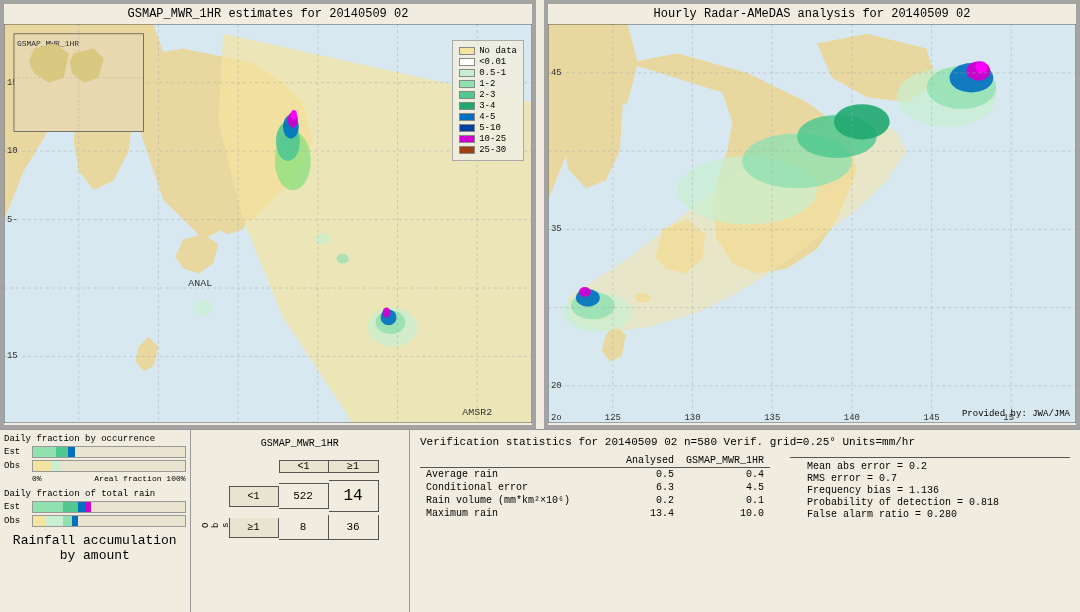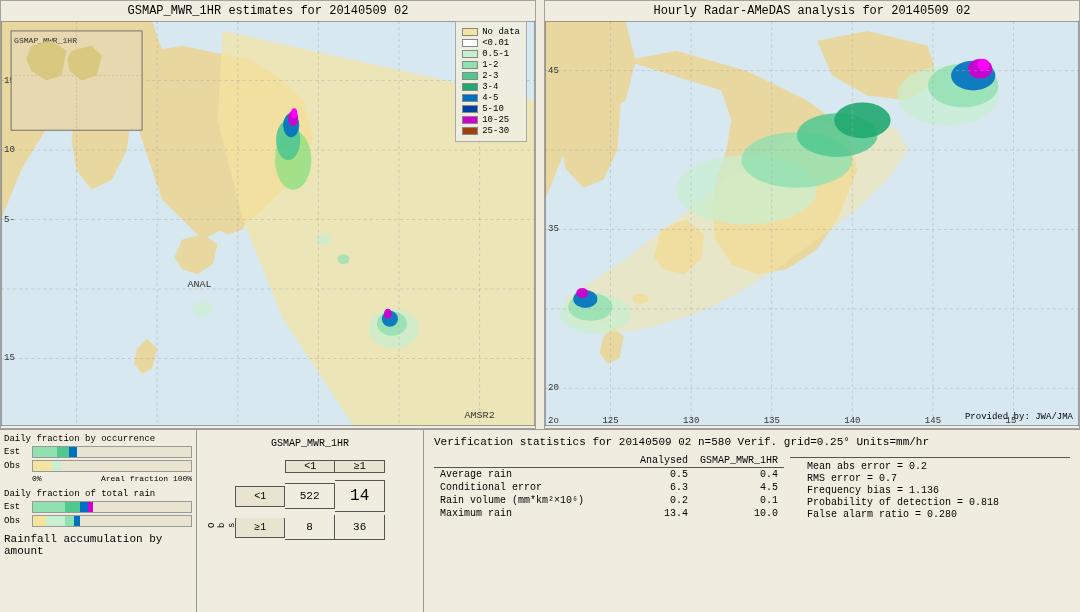--- a/index.html
+++ b/index.html
@@ -26,21 +26,21 @@
       flex-direction: row;
       height: 430px;
       background: #f0ede0;
       border-bottom: 1px solid #999;
     }
 
     .map-panel {
       position: relative;
       flex: 1;
       background: #f0ede0;
-      border: 1px solid #a3a3a3;
+      border: 4px solid #a3a3a3;
     }
 
     .map-title {
       text-align: center;
       font-size: 12px;
       font-family: 'Courier New', monospace;
       padding: 3px 0;
       background: #f0ede0;
     }
 
@@ -54,21 +54,21 @@
     
     .map-bg {
       position: absolute;
       top: 0; left: 0;
       width: 100%; height: 100%;
     }
 
     
     .legend {
       position: absolute;
-      top: 0;
+      top: 16px;
       right: 8px;
       background: rgba(240,237,224,0.9);
       border: 1px solid #aaa;
       padding: 4px 6px;
       font-size: 9px;
       font-family: 'Courier New', monospace;
     }
 
     .legend-item {
       display: flex;
@@ -180,21 +180,21 @@
       font-size: 10px;
     }
 
     .verif-title {
       font-size: 11px;
       margin-bottom: 6px;
     }
 
     .verif-grid {
       display: flex;
-      gap: 6px;
+      gap: 20px;
     }
 
     .verif-table-section {
       flex: 1;
     }
 
     .verif-scores-section {
       width: 280px;
     }
 
@@ -234,22 +234,23 @@
       margin: 3px 0;
     }
 
     
     .map-separator {
       width: 8px;
       background: #f0ede0;
     }
 
     .rainfall-label {
-      font-size: 11px;
-      font-family: 'Courier New', monospace;
+      font-size: 13px;
+      font-family: 'Courier New', monospace;
+      text-align: center;
       margin-top: 2px;
     }
   </style>
 </head>
 <body>
 
 <div class="main-container">
 
   <div class="maps-row">
 

